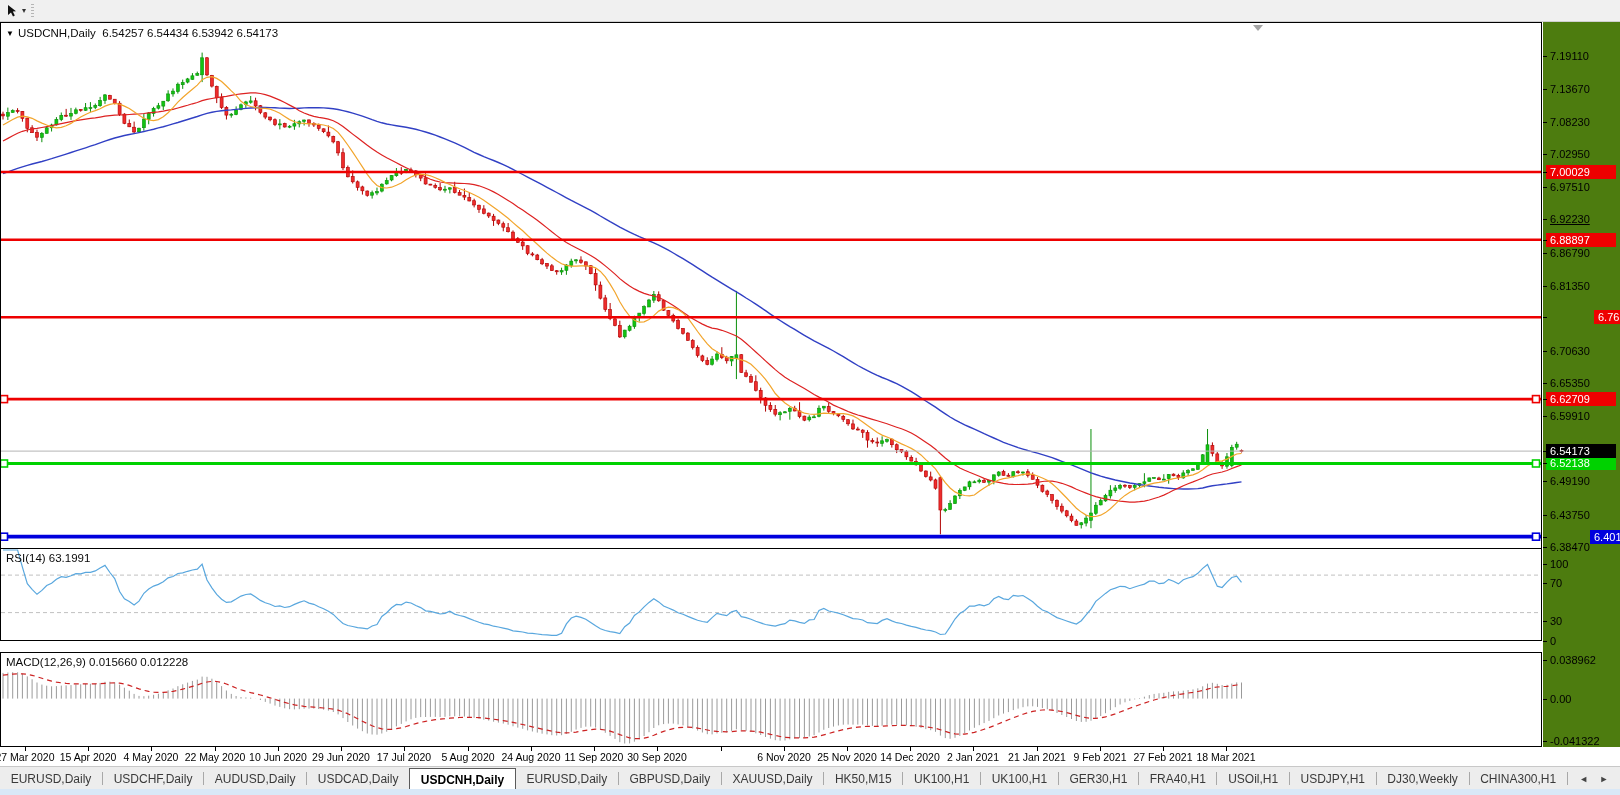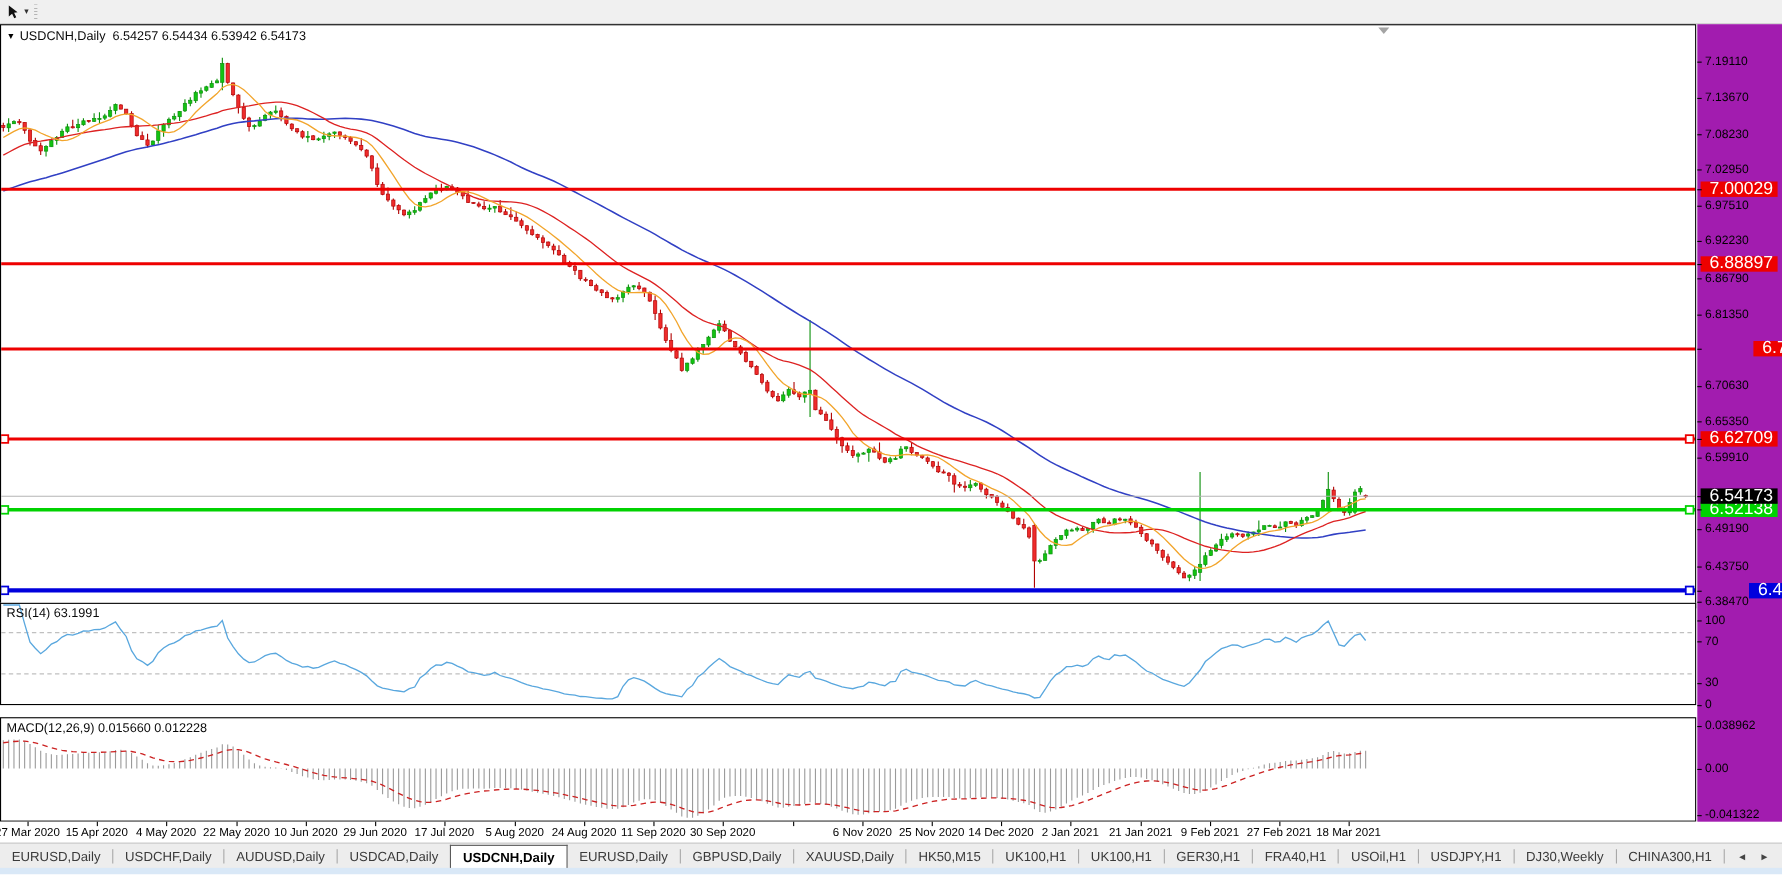--- a/index.html
+++ b/index.html
@@ -21,25 +21,25 @@
   #paneMain{top:22px;height:531px;}
   #paneRsi{top:548px;height:93px;}
   #paneMacd{top:652px;height:95px;}
   .pane svg{position:absolute;left:0;top:0;}
   .chart-title{position:absolute;left:5px;top:4px;font-size:11.5px;color:#0a0a0a;white-space:nowrap;}
   .chart-title .tri{font-size:8px;vertical-align:1px;margin-right:4px;color:#000;}
   .ind-label{position:absolute;left:5px;top:3px;font-size:11.5px;color:#0a0a0a;white-space:nowrap;}
   .shift-marker{position:absolute;left:1253px;top:25px;width:0;height:0;
     border-left:5px solid transparent;border-right:5px solid transparent;border-top:6px solid #a4a4a4;}
   
-  .price-axis{position:absolute;left:1543px;top:22px;width:77px;height:725px;background:#a21caf;}
+  .price-axis{position:absolute;left:1543px;top:22px;width:77px;height:725px;background:#4d7c0f;}
   .axis-label{position:absolute;left:7px;font-size:11px;color:#000;white-space:nowrap;transform:translateY(-50%);}
   .axis-tick{position:absolute;left:0;width:4px;height:1px;background:#000;}
-  .badge{position:absolute;left:3px;width:66px;height:14px;line-height:14px;font-size:16px;color:#fff;
-    padding-left:4px;transform:translateY(-50%);text-align:center;}
+  .badge{position:absolute;left:3px;width:66px;height:14px;line-height:14px;font-size:11px;color:#fff;
+    padding-left:4px;transform:translateY(-50%);}
   
   .date-axis{position:absolute;left:0;top:747px;width:1543px;height:19px;background:#fff;}
   .date-tick{position:absolute;top:0;width:1px;height:4px;background:#000;}
   .date-label{position:absolute;top:4px;width:84px;margin-left:-42px;text-align:center;font-size:10.5px;color:#000;white-space:nowrap;}
   
   .tabbar{position:absolute;left:0;top:766px;width:1620px;height:23px;background:#ededed;
     border-top:1px solid #c8c8c8;display:flex;align-items:stretch;}
   .tab{flex:1 1 auto;display:flex;align-items:center;justify-content:center;font-size:12px;color:#3a3a3a;
     white-space:nowrap;padding:0 6px;position:relative;cursor:default;}
   .tabsep{width:1px;margin:5px 0;background:#a8a8a8;}
@@ -884,21 +884,21 @@
       <div class="axis-label" style="top: 33.8654px;">7.19110</div>
       <div class="axis-tick" style="top: 33.8654px;"></div>
       <div class="axis-label" style="top: 66.9754px;">7.13670</div>
       <div class="axis-tick" style="top: 66.9754px;"></div>
       <div class="axis-label" style="top: 100.085px;">7.08230</div>
       <div class="axis-tick" style="top: 100.085px;"></div>
       <div class="axis-label" style="top: 132.222px;">7.02950</div>
       <div class="axis-tick" style="top: 132.222px;"></div>
       <div class="axis-label" style="top: 165.332px;">6.97510</div>
       <div class="axis-tick" style="top: 165.332px;"></div>
-      <div class="axis-label" style="top: 197.468px;">6.92230</div>
+      <div class="axis-label" style="top: 197.468px; text-decoration: underline;">6.92230</div>
       <div class="axis-tick" style="top: 197.468px;"></div>
       <div class="axis-label" style="top: 230.578px;">6.86790</div>
       <div class="axis-tick" style="top: 230.578px;"></div>
       <div class="axis-label" style="top: 263.688px;">6.81350</div>
       <div class="axis-tick" style="top: 263.688px;"></div>
       <div class="axis-label" style="top: 328.934px;">6.70630</div>
       <div class="axis-tick" style="top: 328.934px;"></div>
       <div class="axis-label" style="top: 361.07px;">6.65350</div>
       <div class="axis-tick" style="top: 361.07px;"></div>
       <div class="axis-label" style="top: 394.18px;">6.59910</div>

